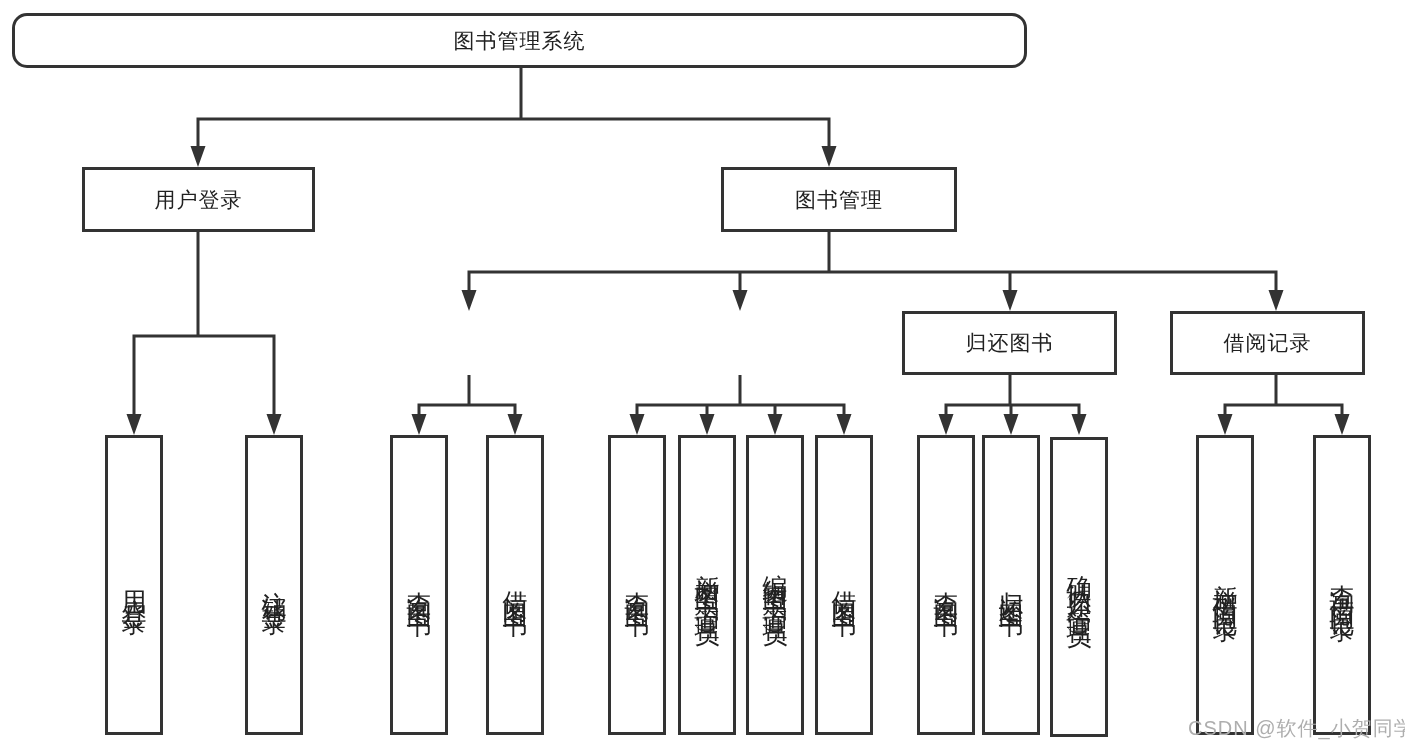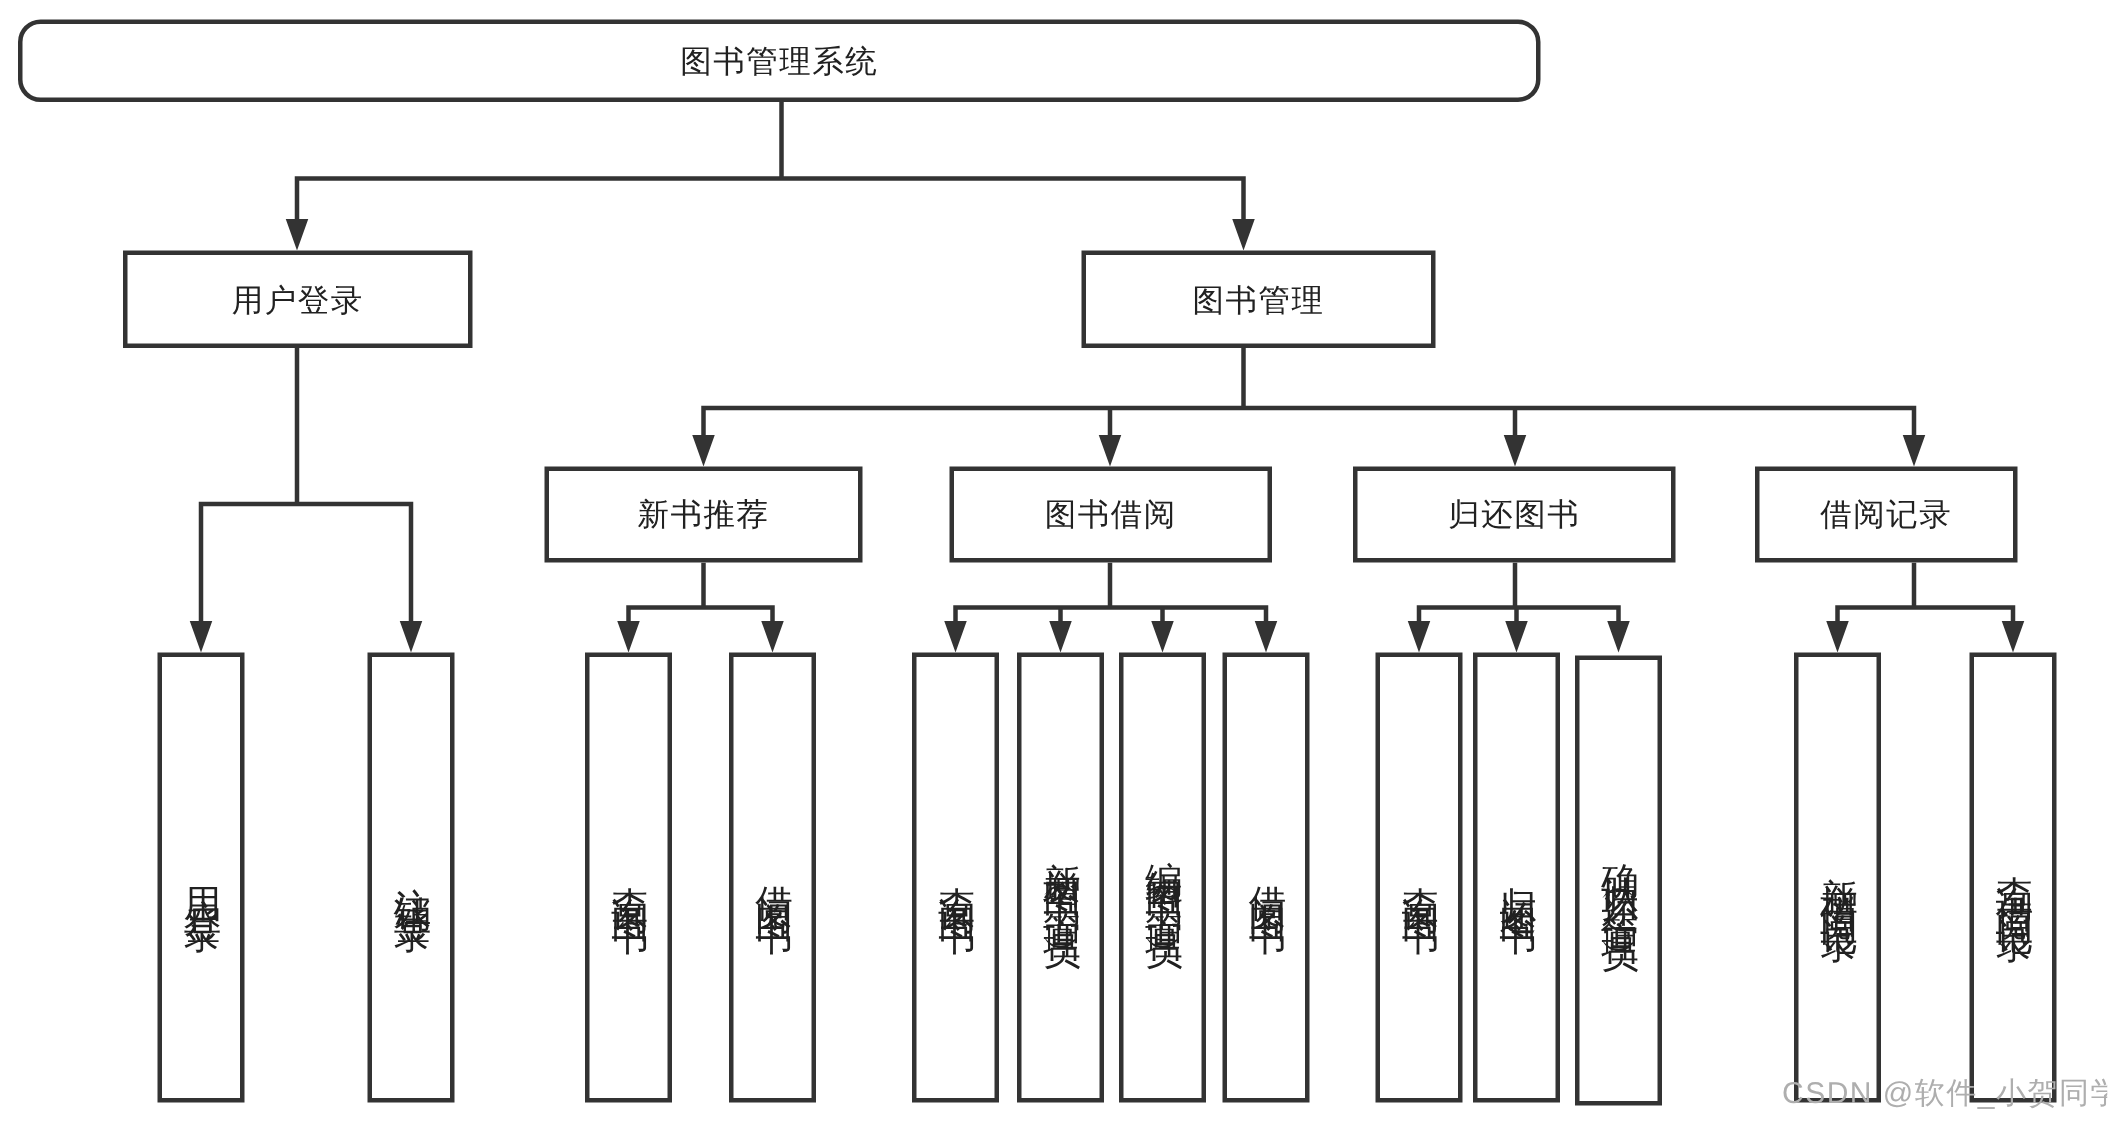--- a/index.html
+++ b/index.html
@@ -130,30 +130,24 @@
     <span>图书管理系统</span>
   </div>
 
   <div class="node hbox" style="left:82px; top:167px; width:233px; height:65px;">
     <span>用户登录</span>
   </div>
   <div class="node hbox" style="left:711px; top:167px; width:236px; height:65px;margin-left:10px;">
     <span>图书管理</span>
   </div>
 
-  <div class="node hbox" style="left:363px; top:311px; width:212px; height:64px;">
-    <span>新书推荐</span>
-  </div>
-  <div class="node hbox" style="left:633px; top:311px; width:215px; height:64px;">
-    <span>图书借阅</span>
-  </div>
   <div class="node hbox" style="left:902px; top:311px; width:215px; height:64px;">
     <span>归还图书</span>
   </div>
-  <div class="node hbox" style="left:1170px; top:311px; width:175px; height:64px;">
+  <div class="node hbox" style="left:1170px; top:311px; width:195px; height:64px;">
     <span>借阅记录</span>
   </div>
 
   <div class="node leaf" style="left:105px; top:435px; width:58px; height:300px;">
     <span>用户登录</span>
   </div>
   <div class="node leaf" style="left:245px; top:435px; width:58px; height:300px;">
     <span>注销登录</span>
   </div>
   <div class="node leaf" style="left:390px; top:435px; width:58px; height:300px;">

